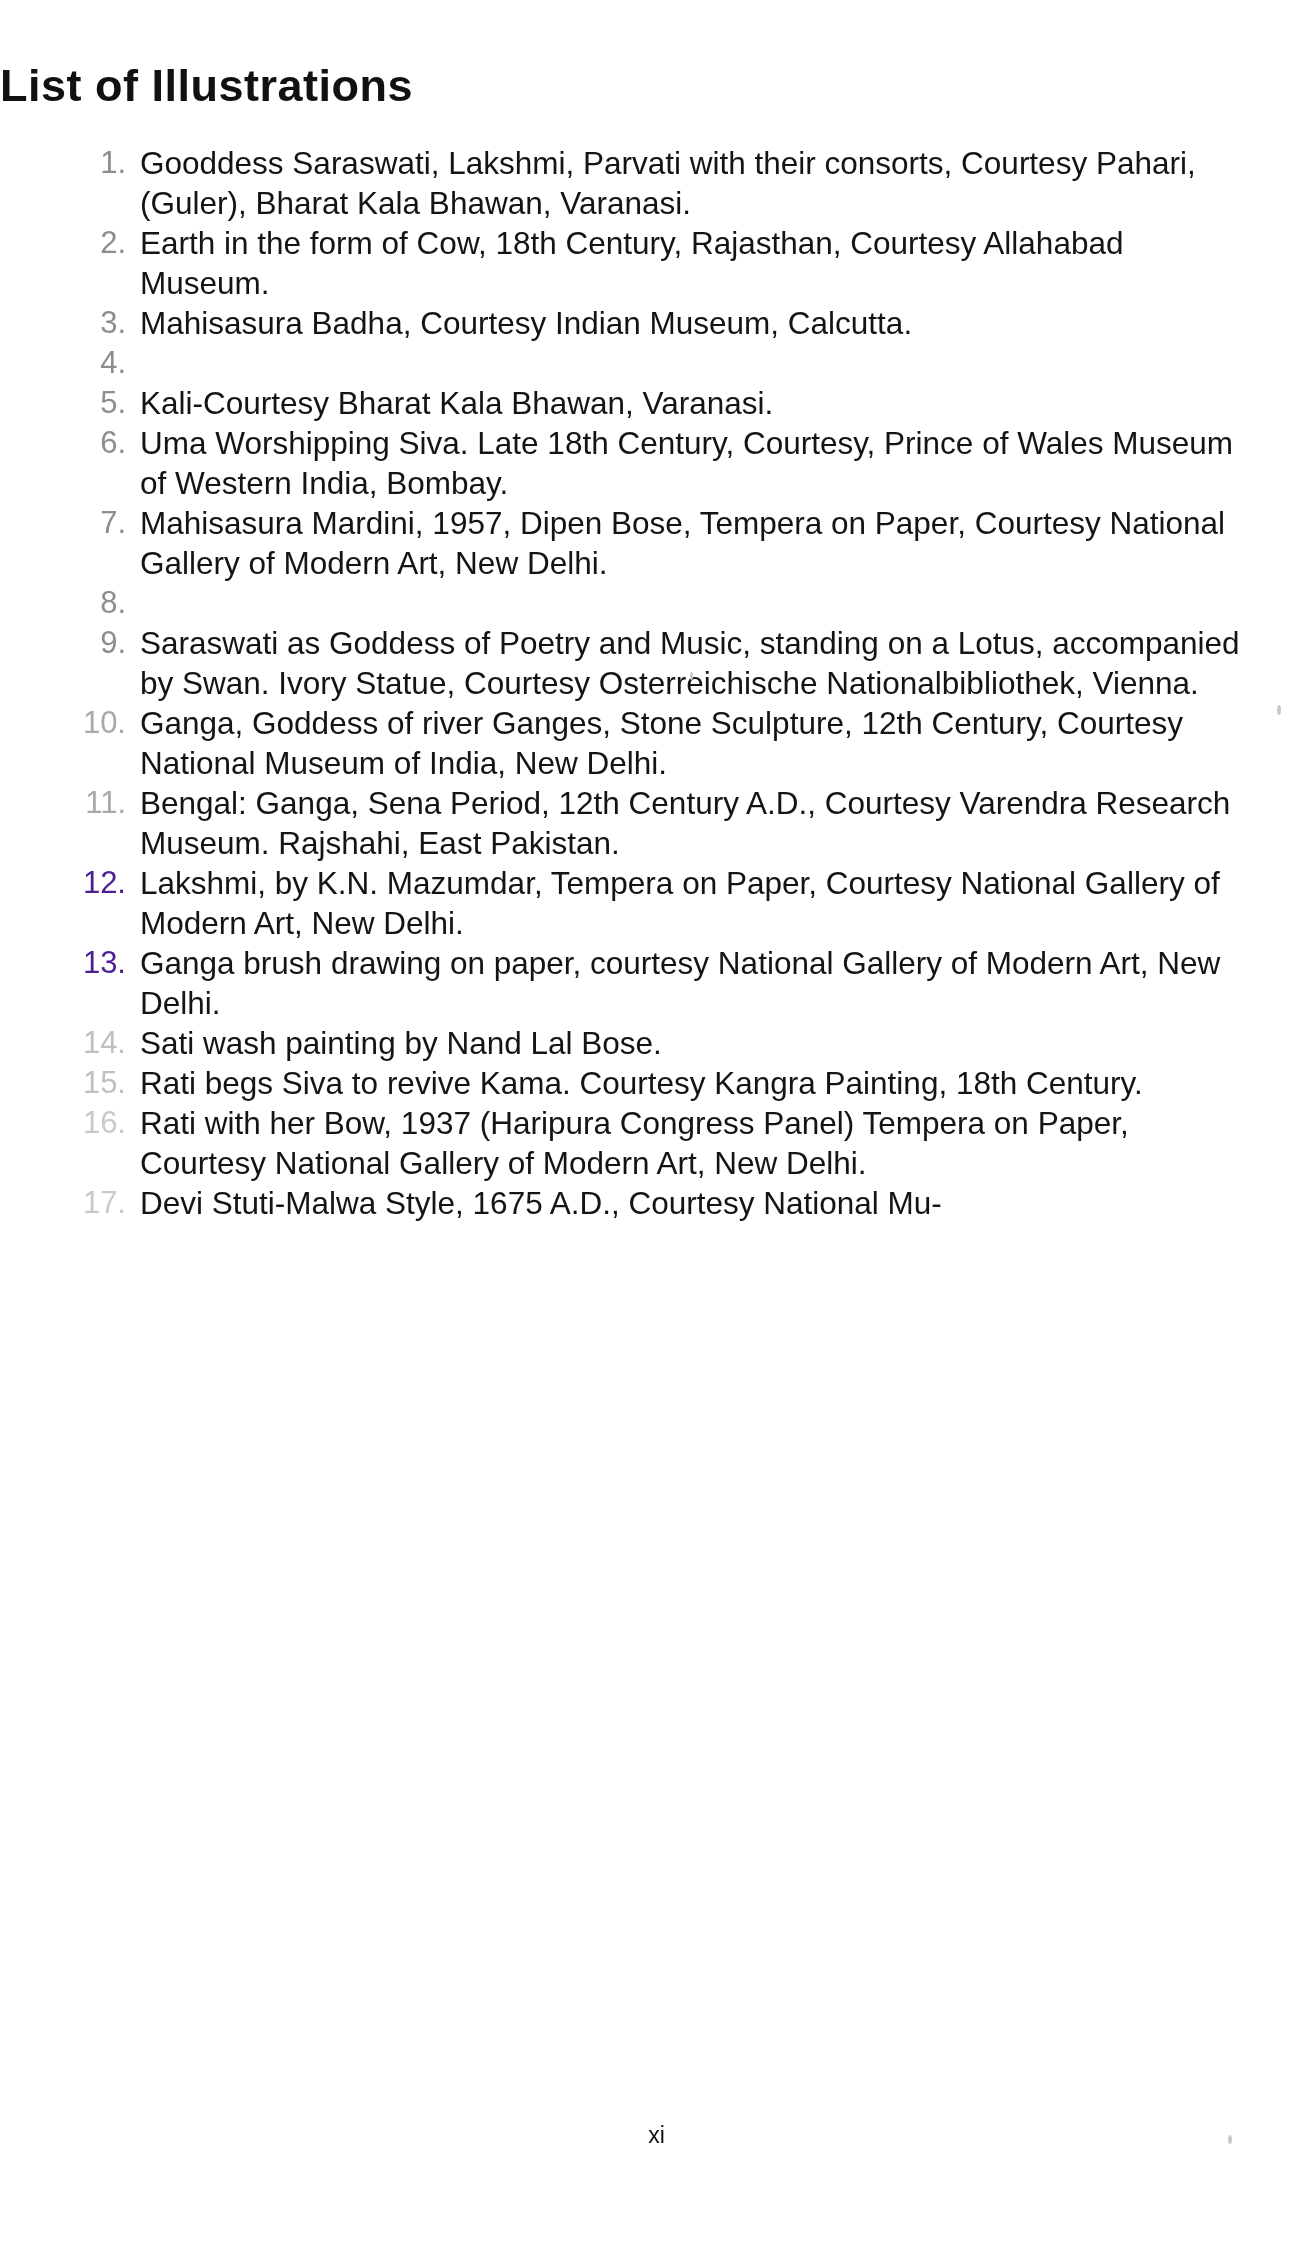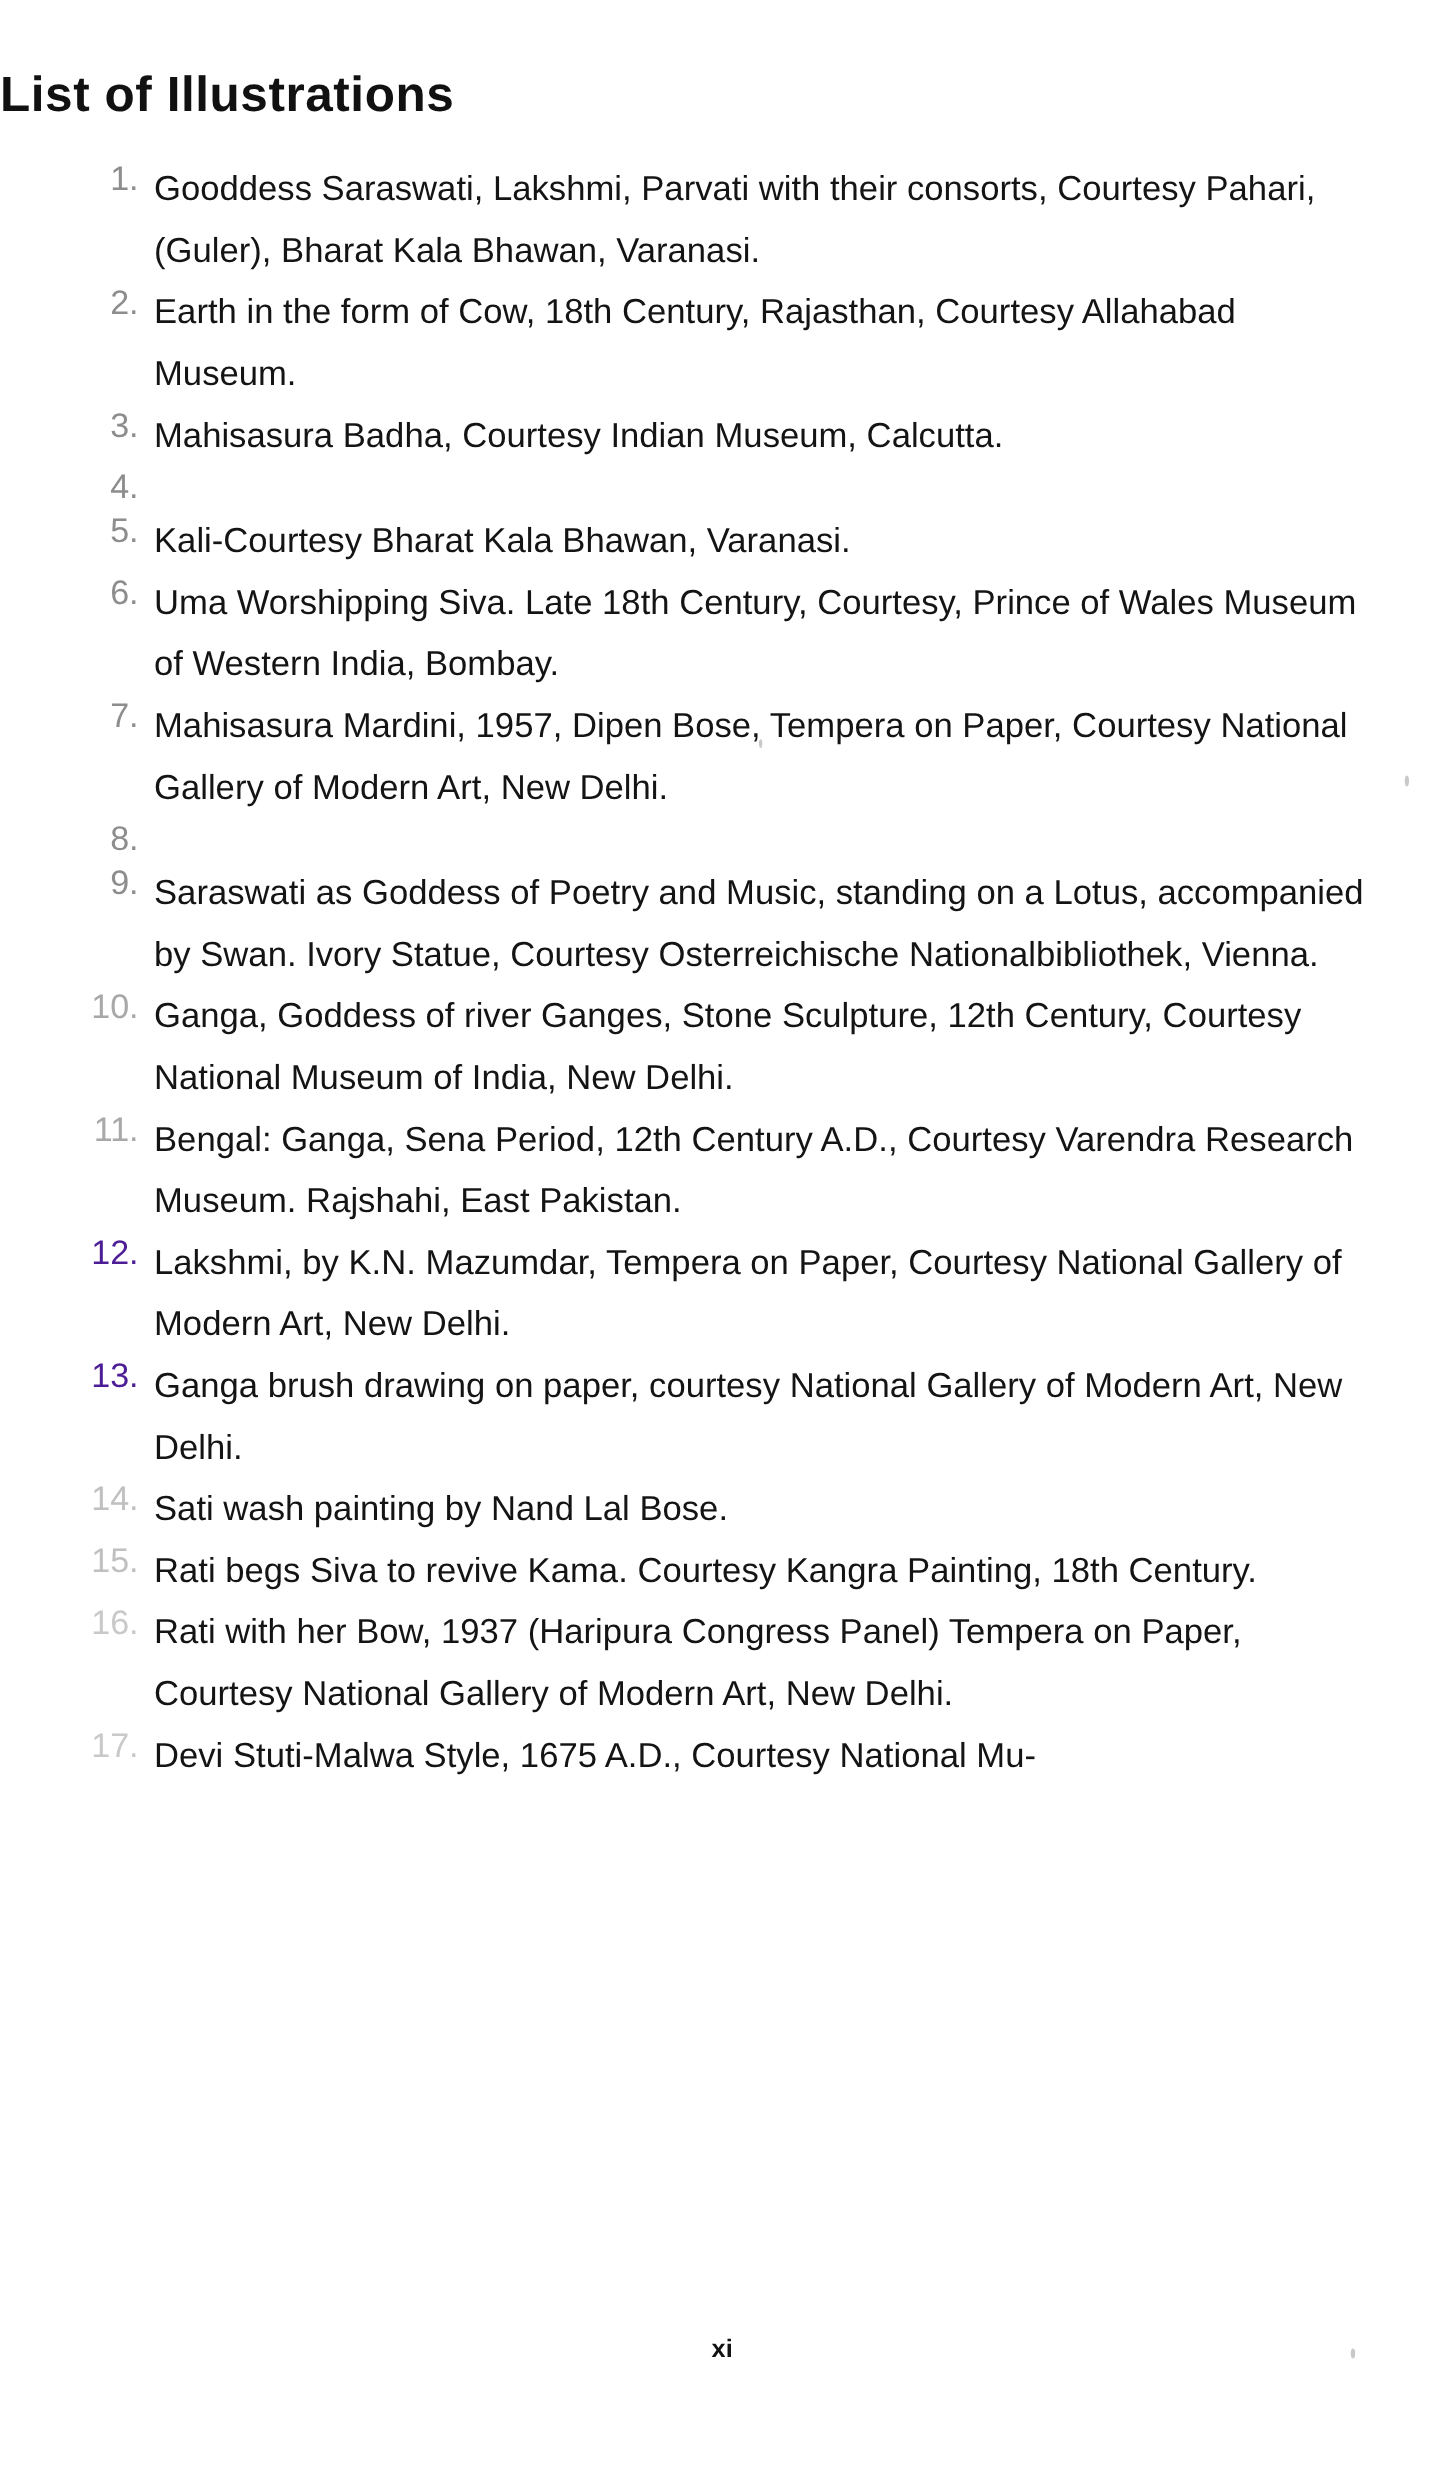--- a/index.html
+++ b/index.html
@@ -44,37 +44,37 @@
     width: 78px;
     text-align: right;
     font-size: 31px;
     line-height: 40px;
     color: #8d8d8d;
   }
   .item-text {
     margin-left: 140px;
     margin-right: 65px;
     font-size: 31.5px;
-    line-height: 56px;
+    line-height: 40px;
     color: #141414;
     text-indent: 0;
   }
   
   .fade-1 .item-number { color: #a8a8a8; text-align: right; }
   .fade-2 .item-number { color: #4c1d95; }
   .fade-3 .item-number { color: #c0c0c0; }
   .fade-4 .item-number { color: #c9c9c9; }
   .page-number {
     position: absolute;
     top: 2122px;
     left: 0;
     width: 1313px;
     text-align: center;
     font-size: 23px;
-    font-weight: bold;
+    font-weight: normal;
     color: #111111;
   }
   .speck {
     position: absolute;
     background: #c9c9c9;
     border-radius: 50%;
   }
 </style>
 </head>
 <body>

